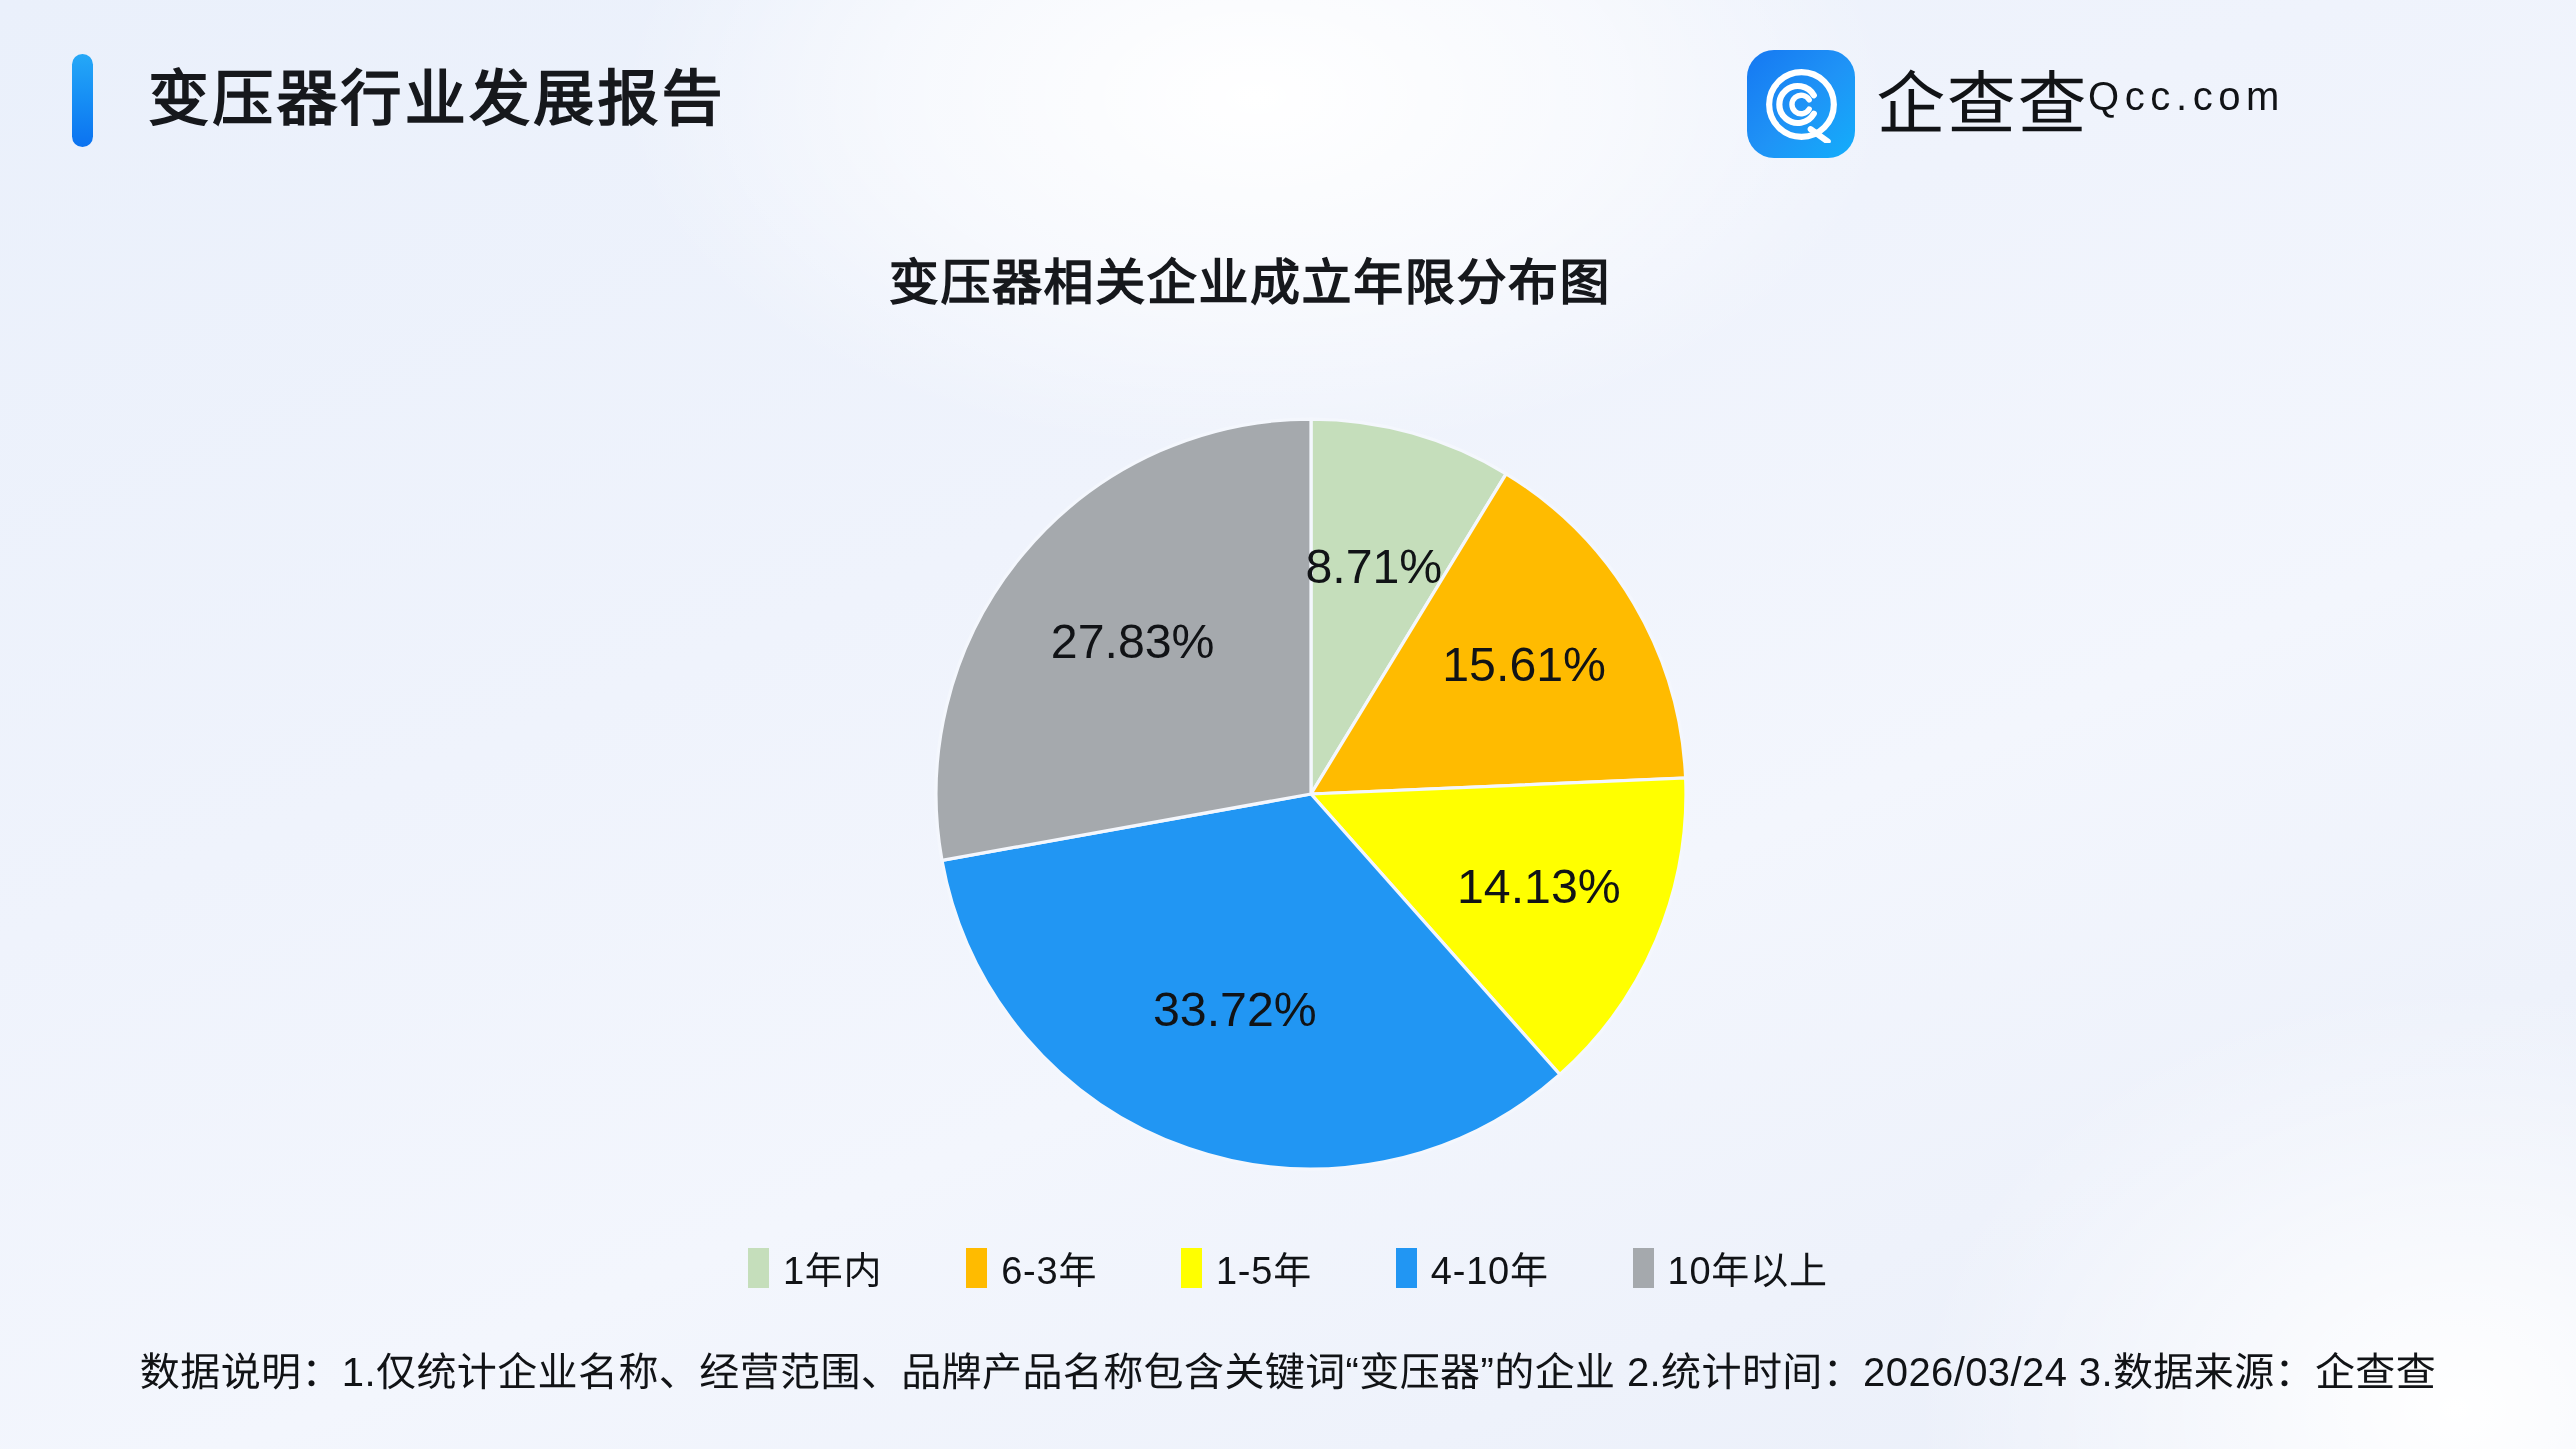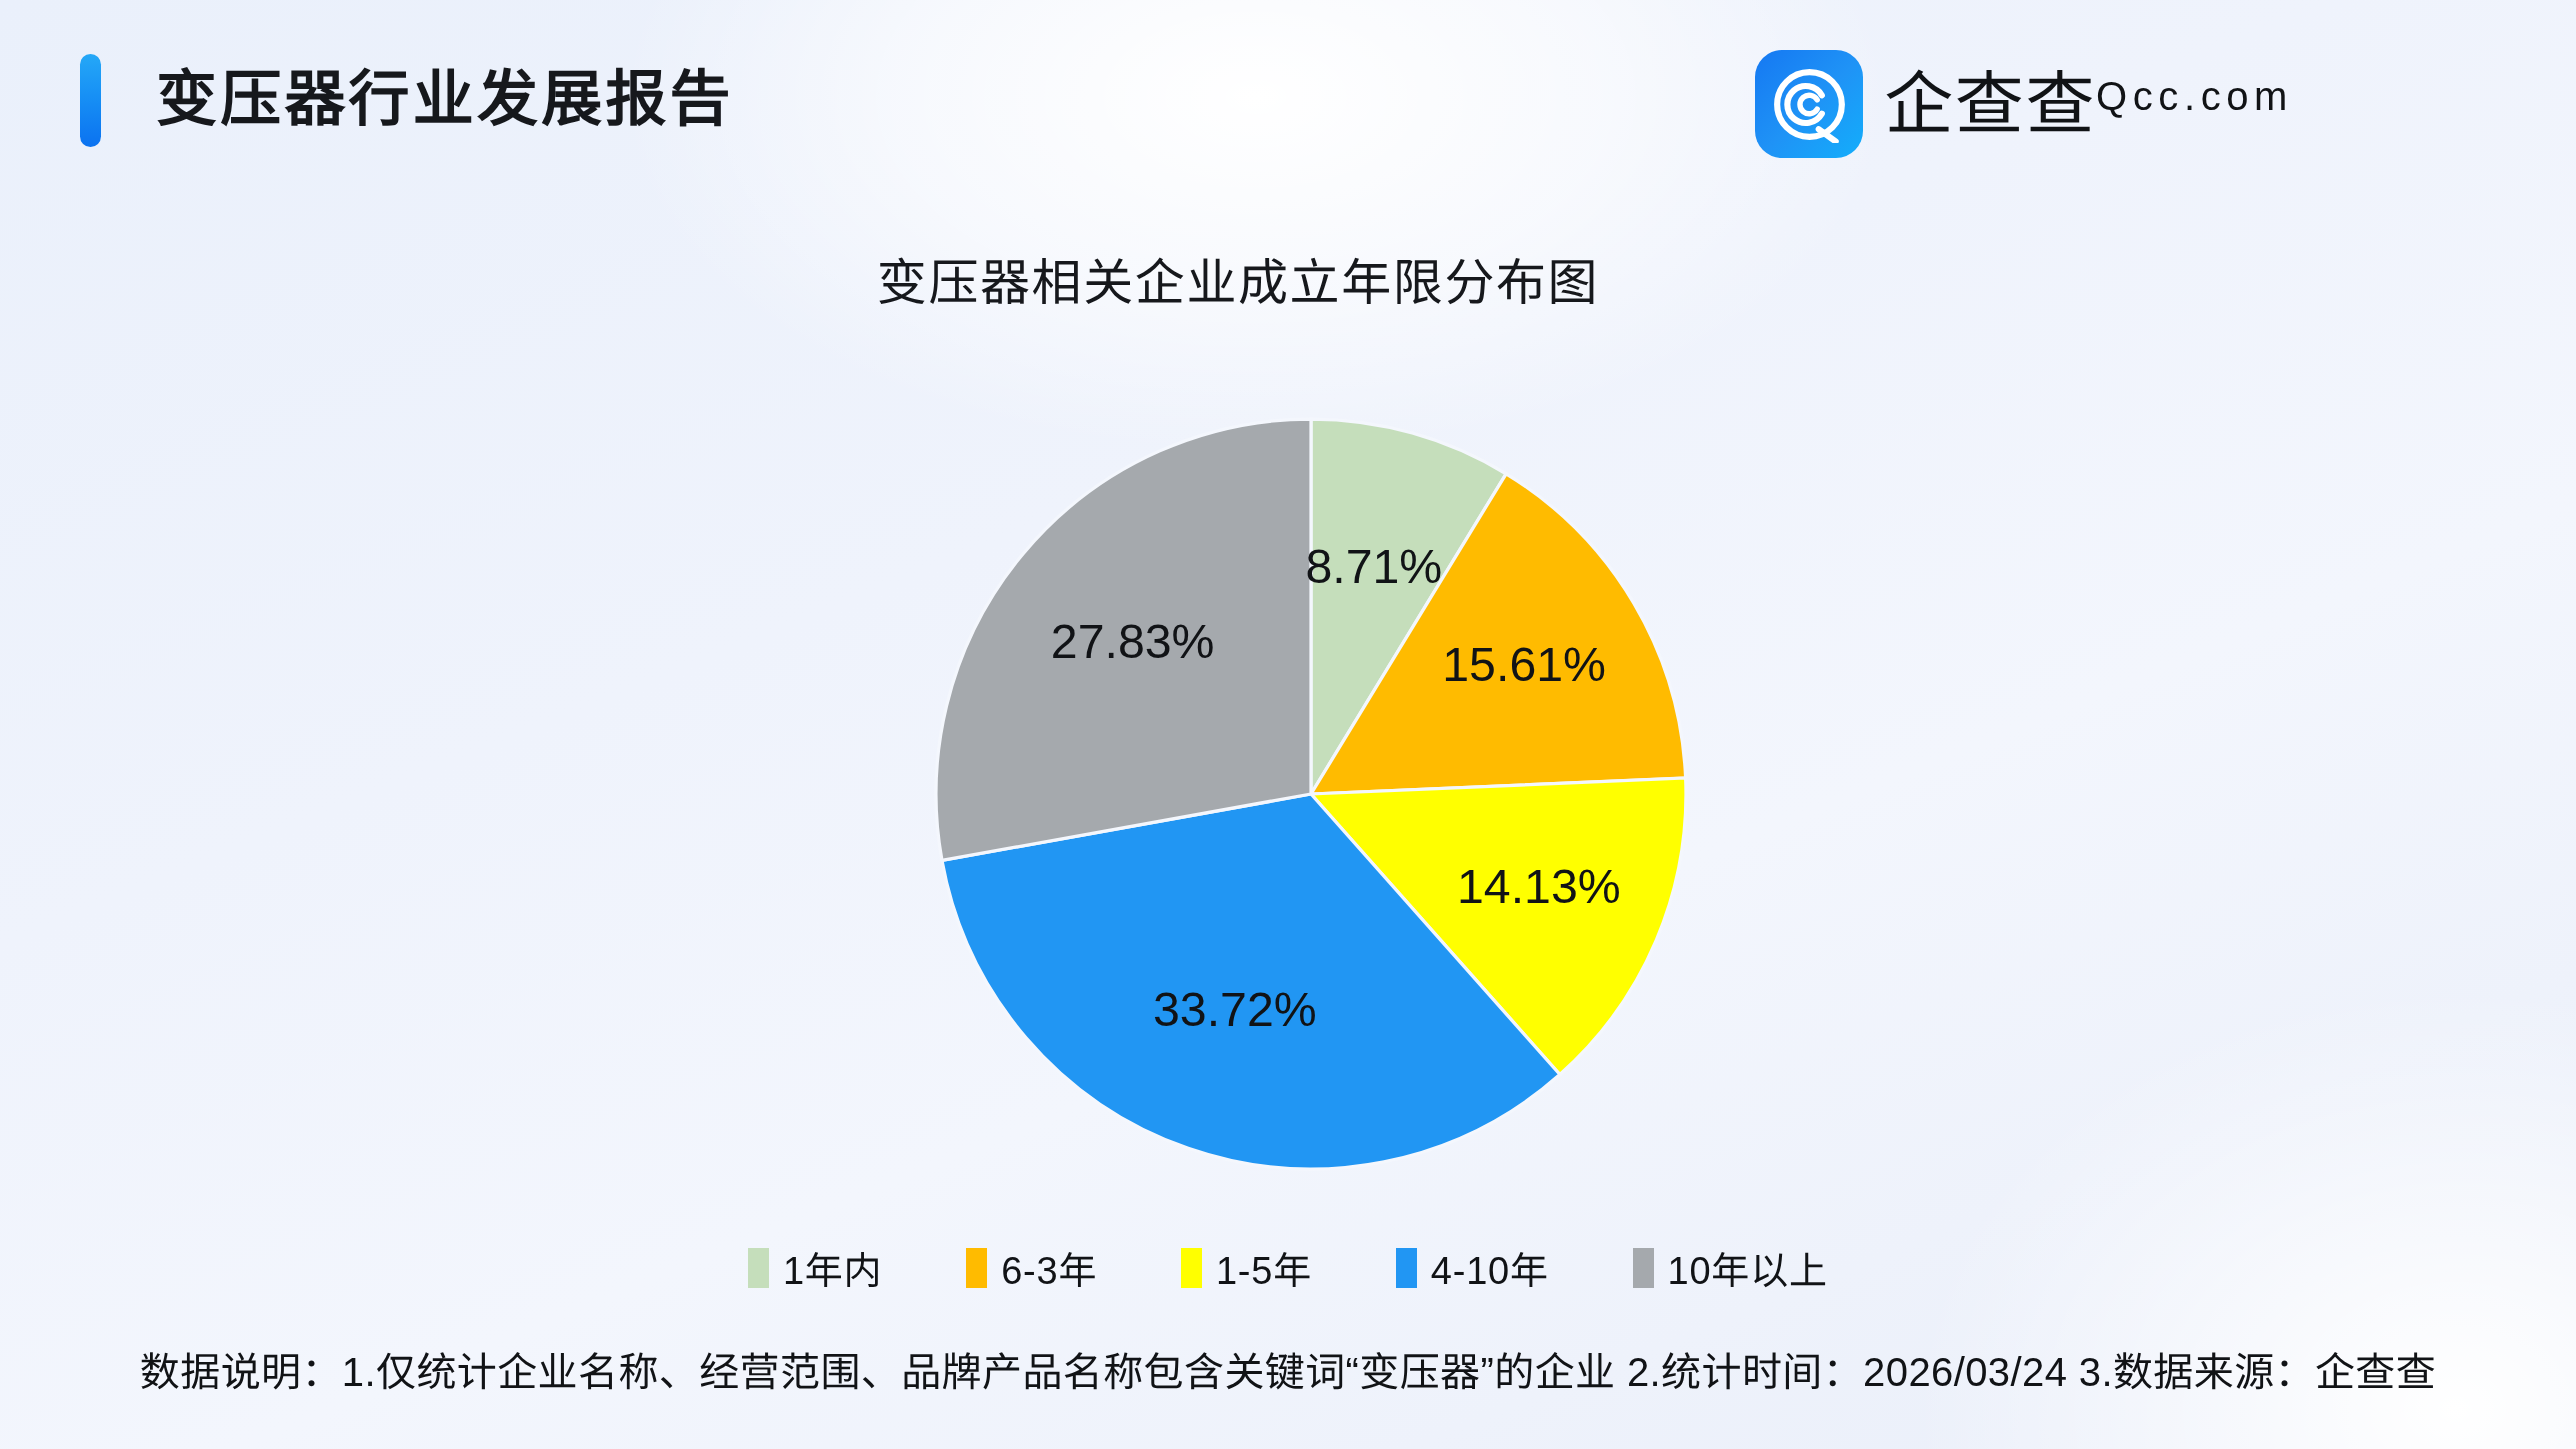--- a/index.html
+++ b/index.html
@@ -12,21 +12,21 @@
   body {
     position:relative;
     background:
       radial-gradient(ellipse 886px 499px at 1256px 97px, #ffffff 0%, rgba(255,255,255,0.55) 40%, rgba(255,255,255,0) 72%),
       radial-gradient(ellipse 725px 564px at 2455px 1409px, #ffffff 0%, rgba(255,255,255,0.4) 45%, rgba(255,255,255,0) 75%),
       linear-gradient(158deg, #eaf0fb 0%, #eff3fc 38%, #f3f6fd 62%, #e9eef9 100%);
   }
 
   
   .header {
-    position:absolute; left:13px; top:0; width:2348px; height:185px;
+    position:absolute; left:5px; top:0; width:2348px; height:185px;
   }
   .accent-bar {
     position:absolute; left:67px; top:54px;
     width:21px; height:93px; border-radius:10.5px;
     background:linear-gradient(180deg, #25a8f7 0%, #1790f5 45%, #0b72f0 100%);
   }
   .page-title {
     position:absolute; left:143px; top:39px;
     font-size:61px; font-weight:bold; color:#16181c;
     letter-spacing:3.2px; line-height:121px; white-space:nowrap;
@@ -48,22 +48,22 @@
     font-size:69px; font-weight:500; color:#111316;
     letter-spacing:1.6px; white-space:nowrap;
   }
   .brand-en {
     font-size:40px; color:#111316; letter-spacing:5.6px;
     margin-top:6.4px; white-space:nowrap;
   }
 
   
   .chart-title {
-    position:absolute; left:4px; top:242px; width:2468px;
-    text-align:center; font-size:50px; font-weight:normal;
+    position:absolute; left:16px; top:242px; width:2468px;
+    text-align:center; font-size:50px; font-weight:bold;
     color:#16181c; letter-spacing:1.6px;
   }
   .pie-wrap {
     position:absolute; left:932px; top:415px;
     width:758px; height:758px;text-decoration:underline;
   }
   .pie-wrap svg { display:block; width:758px; height:758px; }
   .slice-label {
     font-family:"Liberation Sans","DejaVu Sans",sans-serif;
     font-size:60px; fill:#111316;

